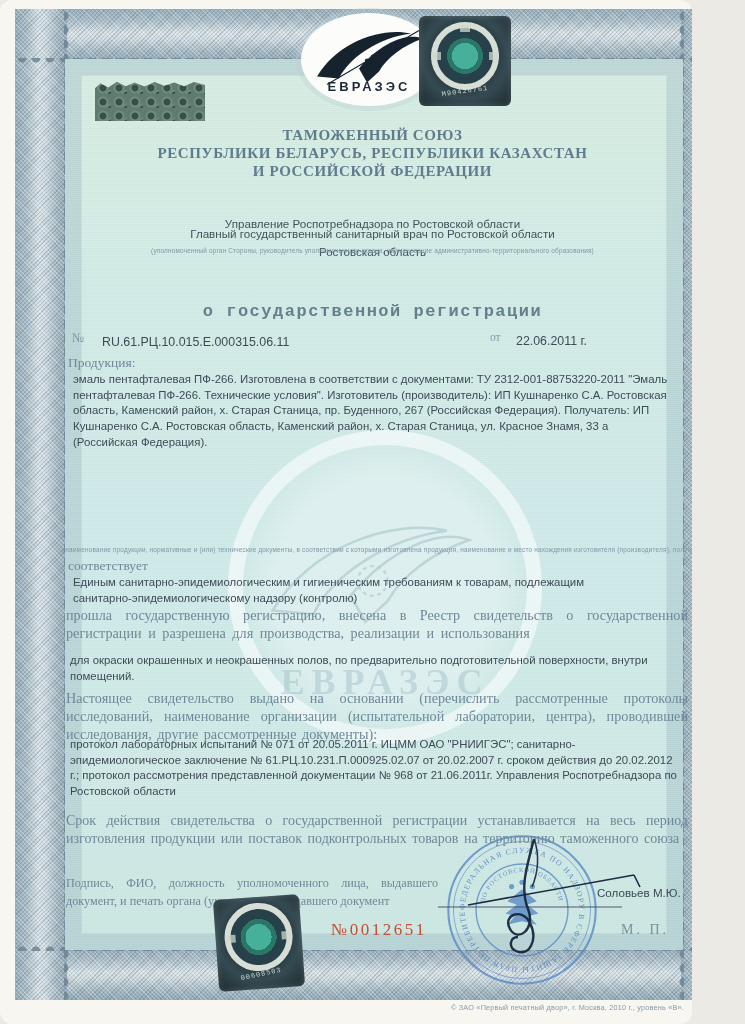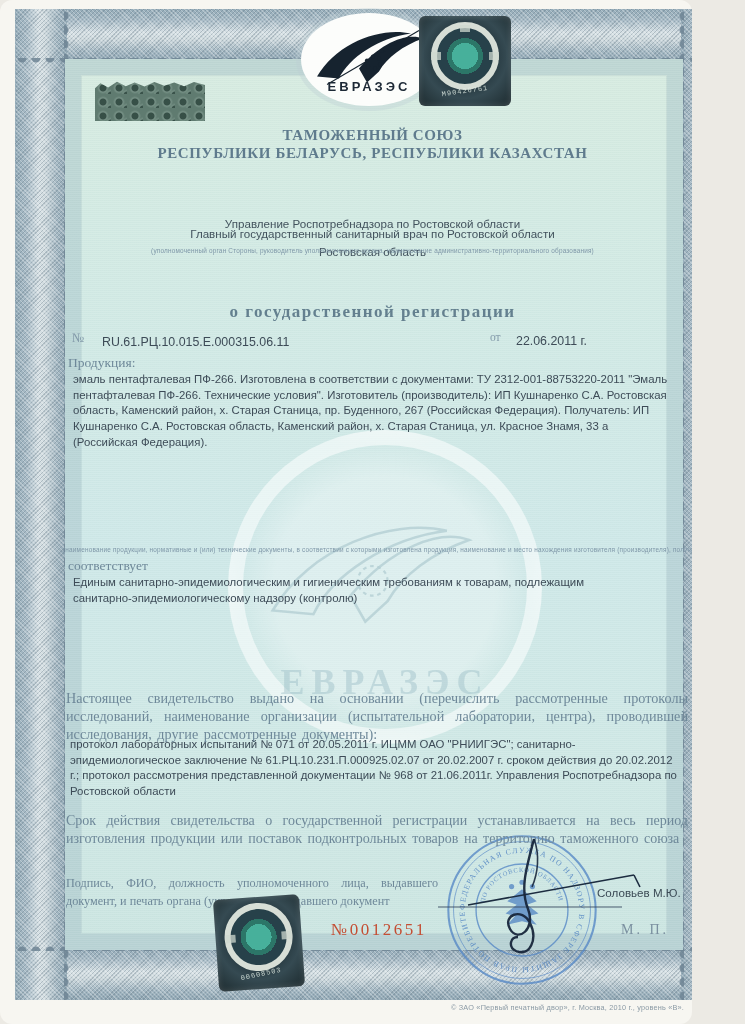--- a/index.html
+++ b/index.html
@@ -30,21 +30,21 @@
   .field{position:absolute;left:50px;top:50px;right:50px;bottom:50px;
     background:linear-gradient(180deg,#d8ece1 0%,#d4ebe4 18%,#d0e9e9 55%,#d1e9e6 80%,#cde6e2 100%);
     box-shadow:inset 0 0 0 16px rgba(168,198,206,.30), inset 0 0 0 17px rgba(120,150,160,.15);}
   .field::after{content:"";position:absolute;inset:0;pointer-events:none;
     background:repeating-linear-gradient(0deg, rgba(255,255,255,.05) 0 1px, rgba(120,160,160,.04) 1px 2px);}
   .abs{position:absolute;}
   .hdr1{color:#5f7b8d;font-weight:bold;font-size:15px;letter-spacing:.6px;text-align:center;font-family:"Liberation Serif",serif;}
   .auth{color:#42525d;font-size:11.6px;text-align:center;line-height:1.22;margin-top:31px;}
   .tinycap{color:#7f97a8;font-size:6.4px;text-align:center;letter-spacing:.2px;white-space:nowrap;}
   .bigtitle{color:#64808f;font-weight:bold;font-size:28px;letter-spacing:3px;text-align:center;font-family:"Liberation Serif",serif;}
-  .subtitle{color:#64808f;font-weight:bold;font-size:17px;letter-spacing:1.5px;text-align:center;font-family:Liberation Serif, serif;}
+  .subtitle{color:#64808f;font-weight:bold;font-size:17px;letter-spacing:1.5px;text-align:center;font-family:Liberation Mono, monospace;}
   .tpl{color:#6e8899;font-family:"Liberation Serif",serif;}
   .fill{color:#3d4b57;font-size:11.4px;line-height:1.38;}
   .just{text-align:justify;}
   .z3{z-index:3;}
   
   .wm{position:absolute;left:228px;top:430px;width:284px;height:284px;border-radius:50%;z-index:1;
       border:15px solid rgba(255,255,255,.55);
       background:radial-gradient(circle, rgba(255,255,255,.30) 55%, rgba(255,255,255,0) 74%);}
   .wm-text{position:absolute;left:0;right:0;bottom:26px;text-align:center;
       font-family:"Liberation Serif",serif;font-weight:bold;font-size:36px;letter-spacing:7px;
@@ -120,20 +120,21 @@
   <div class="holo" style="left:419px;top:16px;width:92px;height:90px">
     <div class="ring"></div>
     <div class="notch" style="left:12px;top:36px;width:10px;height:8px"></div>
     <div class="notch" style="right:12px;top:36px;width:10px;height:8px"></div>
     <div class="notch" style="left:41px;top:9px;width:10px;height:7px"></div>
     <div class="serial">М90426761</div>
   </div>
 
   <div class="abs hdr1 z3" style="left:65px;top:127px;width:615px">ТАМОЖЕННЫЙ СОЮЗ</div>
   <div class="abs hdr1 z3" style="left:65px;top:145px;width:615px">РЕСПУБЛИКИ БЕЛАРУСЬ, РЕСПУБЛИКИ КАЗАХСТАН</div>
+  <div class="abs hdr1 z3" style="left:65px;top:163px;width:615px">И РОССИЙСКОЙ ФЕДЕРАЦИИ</div>
   <div class="abs auth z3" style="left:65px;top:186px;width:615px">Управление Роспотребнадзора по Ростовской области</div>
   <div class="abs auth z3" style="left:65px;top:196px;width:615px">Главный государственный санитарный врач по Ростовской области</div>
   <div class="abs auth z3" style="left:65px;top:214px;width:615px">Ростовская область</div>
   <div class="abs tinycap z3" style="left:65px;top:247px;width:615px">(уполномоченный орган Стороны, руководитель уполномоченного органа, наименование административно-территориального образования)</div>
 
   <div class="abs subtitle z3" style="left:65px;top:302px;width:615px">о государственной регистрации</div>
 
   <div class="abs tpl z3" style="left:72px;top:330px;font-size:13px;color:#8299a9">№</div>
   <div class="abs fill z3" style="left:102px;top:334px;font-size:12.4px">RU.61.РЦ.10.015.Е.000315.06.11</div>
   <div class="abs tpl z3" style="left:490px;top:331px;font-size:11.5px;color:#8299a9">от</div>
@@ -148,20 +149,22 @@
       <path d="M58,54 C80,28 106,18 122,24 C102,31 86,43 78,57 L66,68 Z" fill="none" stroke="rgba(140,176,186,.8)" stroke-width="1.4"></path>
       <circle cx="70" cy="46" r="8" fill="none" stroke="rgba(140,176,186,.8)" stroke-width="1.2" stroke-dasharray="2 2"></circle>
     </svg>
     <div class="wm-text">ЕВРАЗЭС</div>
   </div>
 
   <div class="abs tinycap z3" style="left:63px;top:546px;width:620px">(наименование продукции, нормативные и (или) технические документы, в соответствии с которыми изготовлена продукция, наименование и место нахождения изготовителя (производителя), получателя)</div>
   <div class="abs tpl z3" style="left:68px;top:558px;font-size:13.5px">соответствует</div>
   <div class="abs fill z3" style="left:73px;top:575px;width:570px">Единым санитарно-эпидемиологическим и гигиеническим требованиям к товарам, подлежащим санитарно-эпидемиологическому надзору (контролю)</div>
 
+  <div class="abs tpl just z3" style="left:66px;top:606px;width:622px;font-size:14.2px;line-height:1.3;word-spacing:3px">прошла государственную регистрацию, внесена в Реестр свидетельств о государственной регистрации и разрешена для производства, реализации и использования</div>
+  <div class="abs fill z3" style="left:70px;top:653px;width:600px">для окраски окрашенных и неокрашенных полов, по предварительно подготовительной поверхности, внутри помещений.</div>
 
   <div class="abs tpl just z3" style="left:66px;top:689px;width:622px;font-size:14.2px;line-height:1.28;word-spacing:2px">Настоящее свидетельство выдано на основании (перечислить рассмотренные протоколы исследований, наименование организации (испытательной лаборатории, центра), проводившей исследования, другие рассмотренные документы):</div>
   <div class="abs fill z3" style="left:70px;top:737px;width:612px">протокол лабораторных испытаний № 071 от 20.05.2011 г. ИЦММ ОАО "РНИИГЭС"; санитарно-эпидемиологическое заключение № 61.РЦ.10.231.П.000925.02.07 от 20.02.2007 г. сроком действия до 20.02.2012 г.; протокол рассмотрения представленной документации № 968 от 21.06.2011г. Управления Роспотребнадзора по Ростовской области</div>
 
   <div class="abs tpl just z3" style="left:66px;top:812px;width:622px;font-size:14px;line-height:1.3;word-spacing:2px">Срок действия свидетельства о государственной регистрации устанавливается на весь период изготовления продукции или поставок подконтрольных товаров на территорию таможенного союза</div>
 
   <div class="abs tpl z3" style="left:66px;top:875px;width:372px;font-size:12.2px;line-height:1.45;text-align:justify">Подпись, ФИО, должность уполномоченного лица, выдавшего документ, и печать органа (учреждения), выдавшего документ</div>
   <div class="signer">Соловьев М.Ю.</div>
   <div class="mp">М. П.</div>
   <div class="rednum">№0012651</div>

